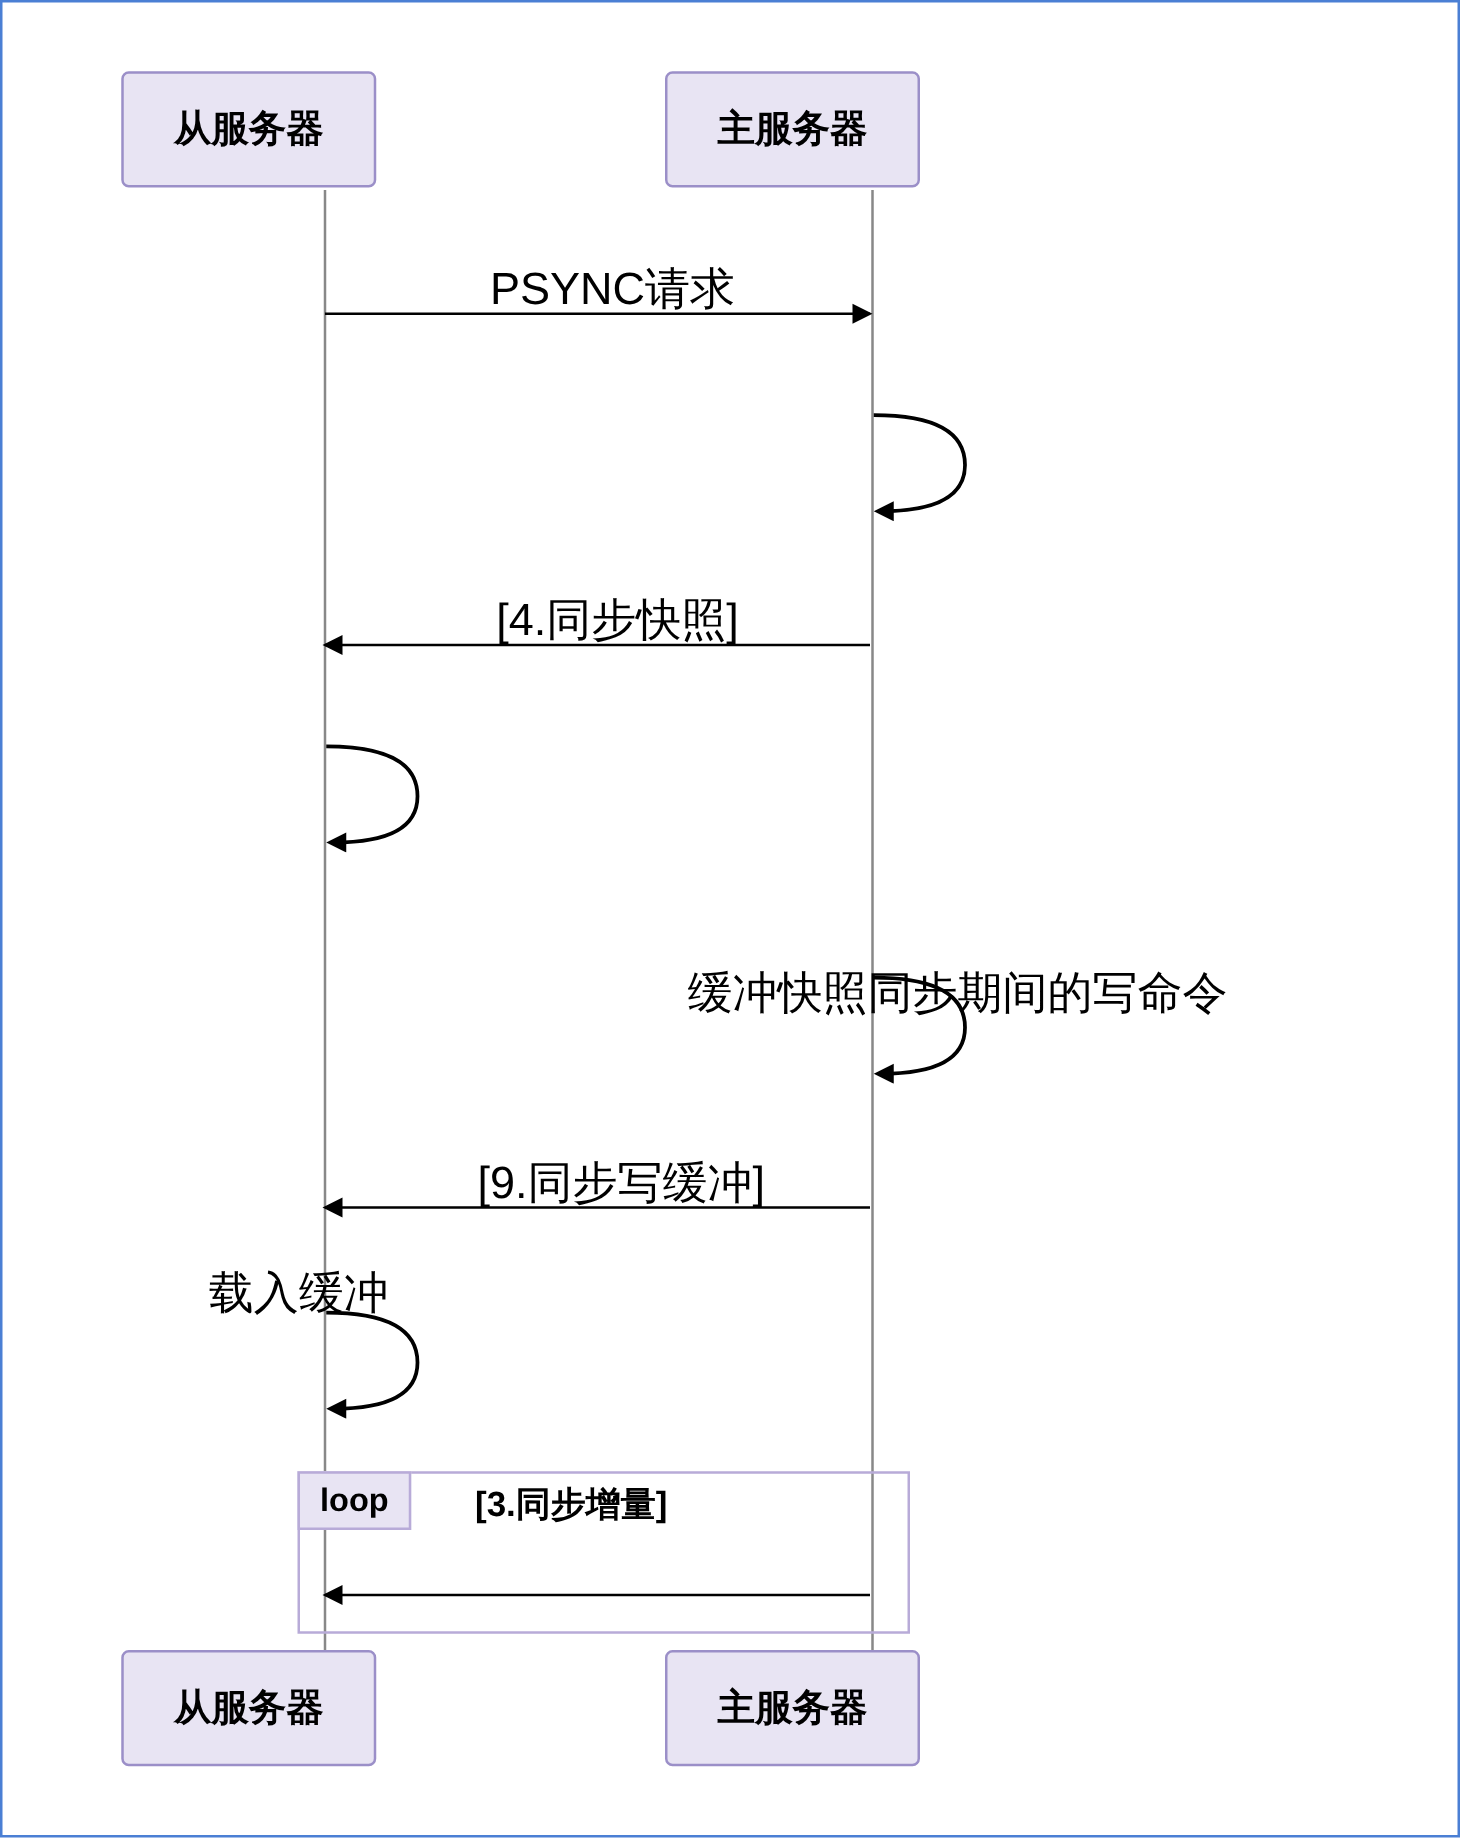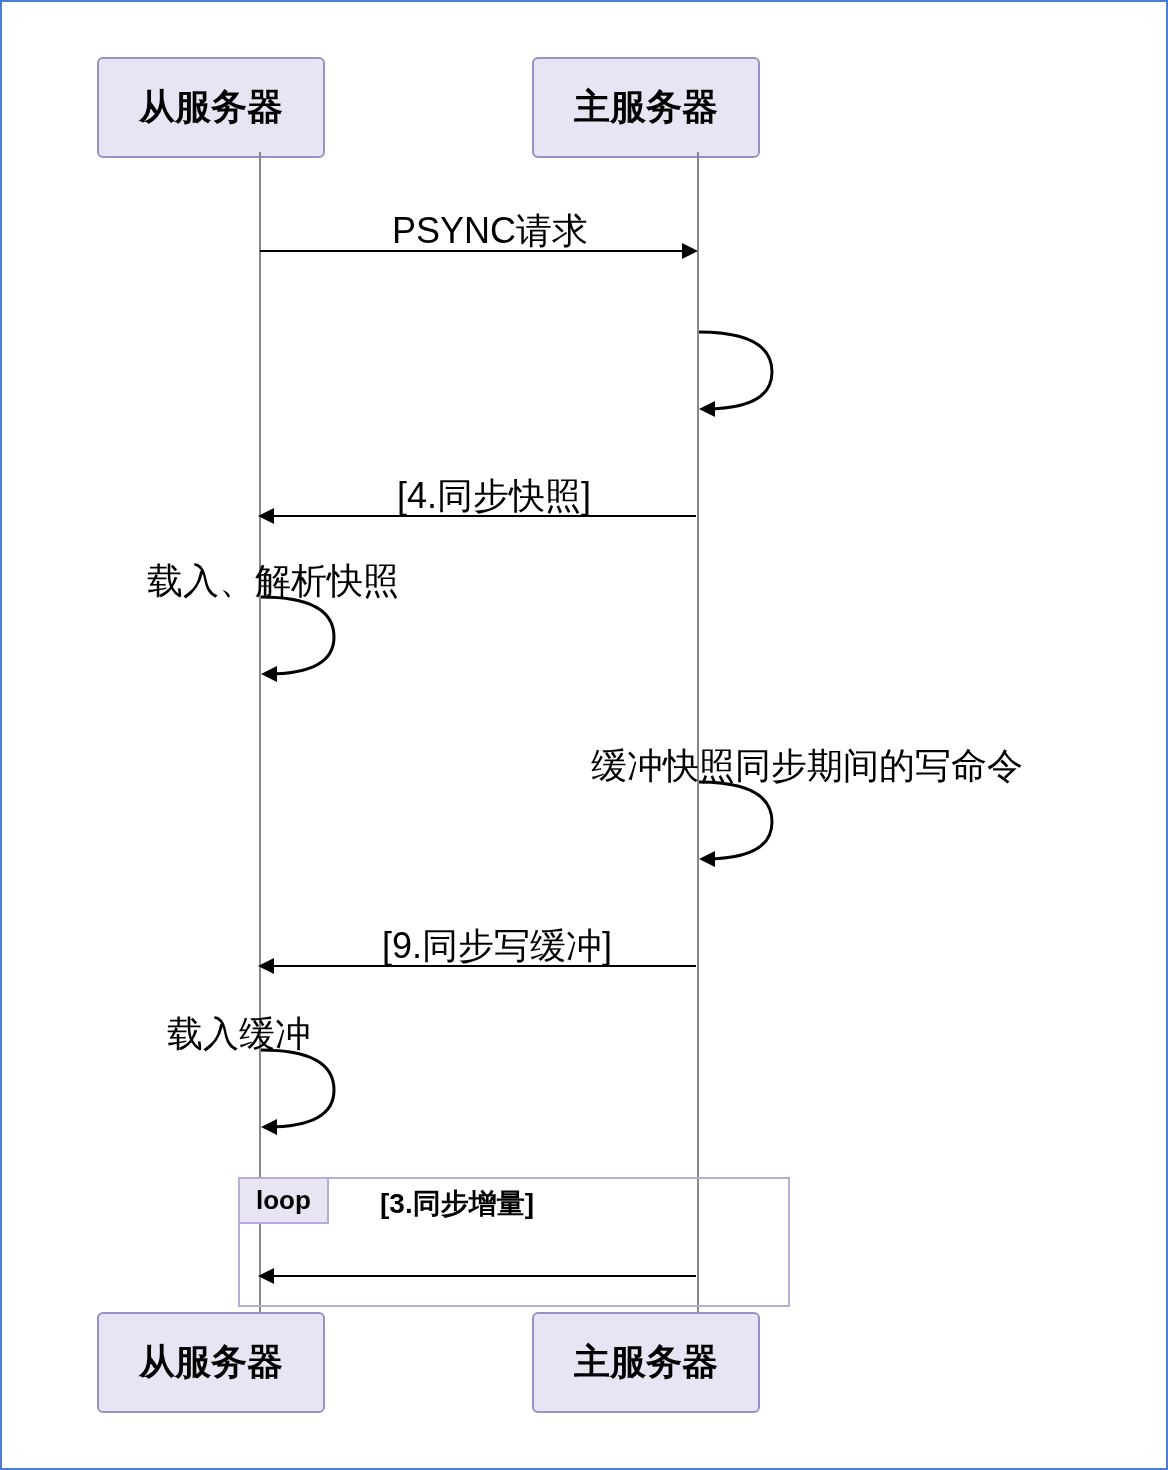--- a/index.html
+++ b/index.html
@@ -11,21 +11,21 @@
       position: relative;
       background: #fff;
       margin: 0;
     }
     .participant-box {
       position: absolute;
       background: #e8e4f3;
       border: 2px solid #9b8fc8;
       border-radius: 6px;
       padding: 24px 40px;
-      font-size: 36px;
+      font-size: 30px;
       font-weight: bold;
       text-align: center;
       min-width: 200px;
     }
     .lifeline {
       position: absolute;
       width: 2px;
       background: #888;
       top: 150px;
       bottom: 145px;
@@ -101,42 +101,41 @@
   <div class="arrow-line arrow-right" style="left:258px; top:248px; width:436px;"></div>
 
   <svg class="self-loop" style="left:695px; top:325px;" width="100" height="90">
     <path d="M 2 5 Q 75 5 75 45 Q 75 82 8 82" stroke="#000" stroke-width="3" fill="none"></path>
     <polygon points="2,82 18,74 18,90" fill="#000"></polygon>
   </svg>
 
   <div class="msg-label" style="left:395px; top:470px;">[4.同步快照]</div>
   <div class="arrow-line arrow-left" style="left:258px; top:513px; width:436px;"></div>
 
-  <div class="msg-label" style="left:145px; top:555px;">载入、解析快照</div>
   <svg class="self-loop" style="left:257px; top:590px;" width="100" height="90">
     <path d="M 2 5 Q 75 5 75 45 Q 75 82 8 82" stroke="#000" stroke-width="3" fill="none"></path>
     <polygon points="2,82 18,74 18,90" fill="#000"></polygon>
   </svg>
 
-  <div class="msg-label" style="left:548px; top:740px;margin-left:41px;">缓冲快照同步期间的写命令</div>
+  <div class="msg-label" style="left:548px; top:768px;">缓冲快照同步期间的写命令</div>
   <svg class="self-loop" style="left:695px; top:775px;" width="100" height="90">
     <path d="M 2 5 Q 75 5 75 45 Q 75 82 8 82" stroke="#000" stroke-width="3" fill="none"></path>
     <polygon points="2,82 18,74 18,90" fill="#000"></polygon>
   </svg>
 
   <div class="msg-label" style="left:380px; top:920px;">[9.同步写缓冲]</div>
   <div class="arrow-line arrow-left" style="left:258px; top:963px; width:436px;"></div>
 
   <div class="msg-label" style="left:145px; top:1008px;margin-left:20px;">载入缓冲</div>
   <svg class="self-loop" style="left:257px; top:1043px;" width="100" height="90">
     <path d="M 2 5 Q 75 5 75 45 Q 75 82 8 82" stroke="#000" stroke-width="3" fill="none"></path>
     <polygon points="2,82 18,74 18,90" fill="#000"></polygon>
   </svg>
 
-  <div class="loop-box" style="left:236px; top:1175px; width:552px; height:130px;">
+  <div class="loop-box" style="left:236px; top:1175px; width:490px; height:130px;">
     <div class="loop-tag">loop</div>
     <div class="loop-title" style="left:140px; top:6px;">[3.同步增量]</div>
   </div>
 
   <div class="arrow-line arrow-left" style="left:258px; top:1273px; width:436px;"></div>
 
   <div class="participant-box" style="left:95px; bottom:55px;">
     <span>从服务器</span>
   </div>
   <div class="participant-box" style="left:530px; bottom:55px;">

